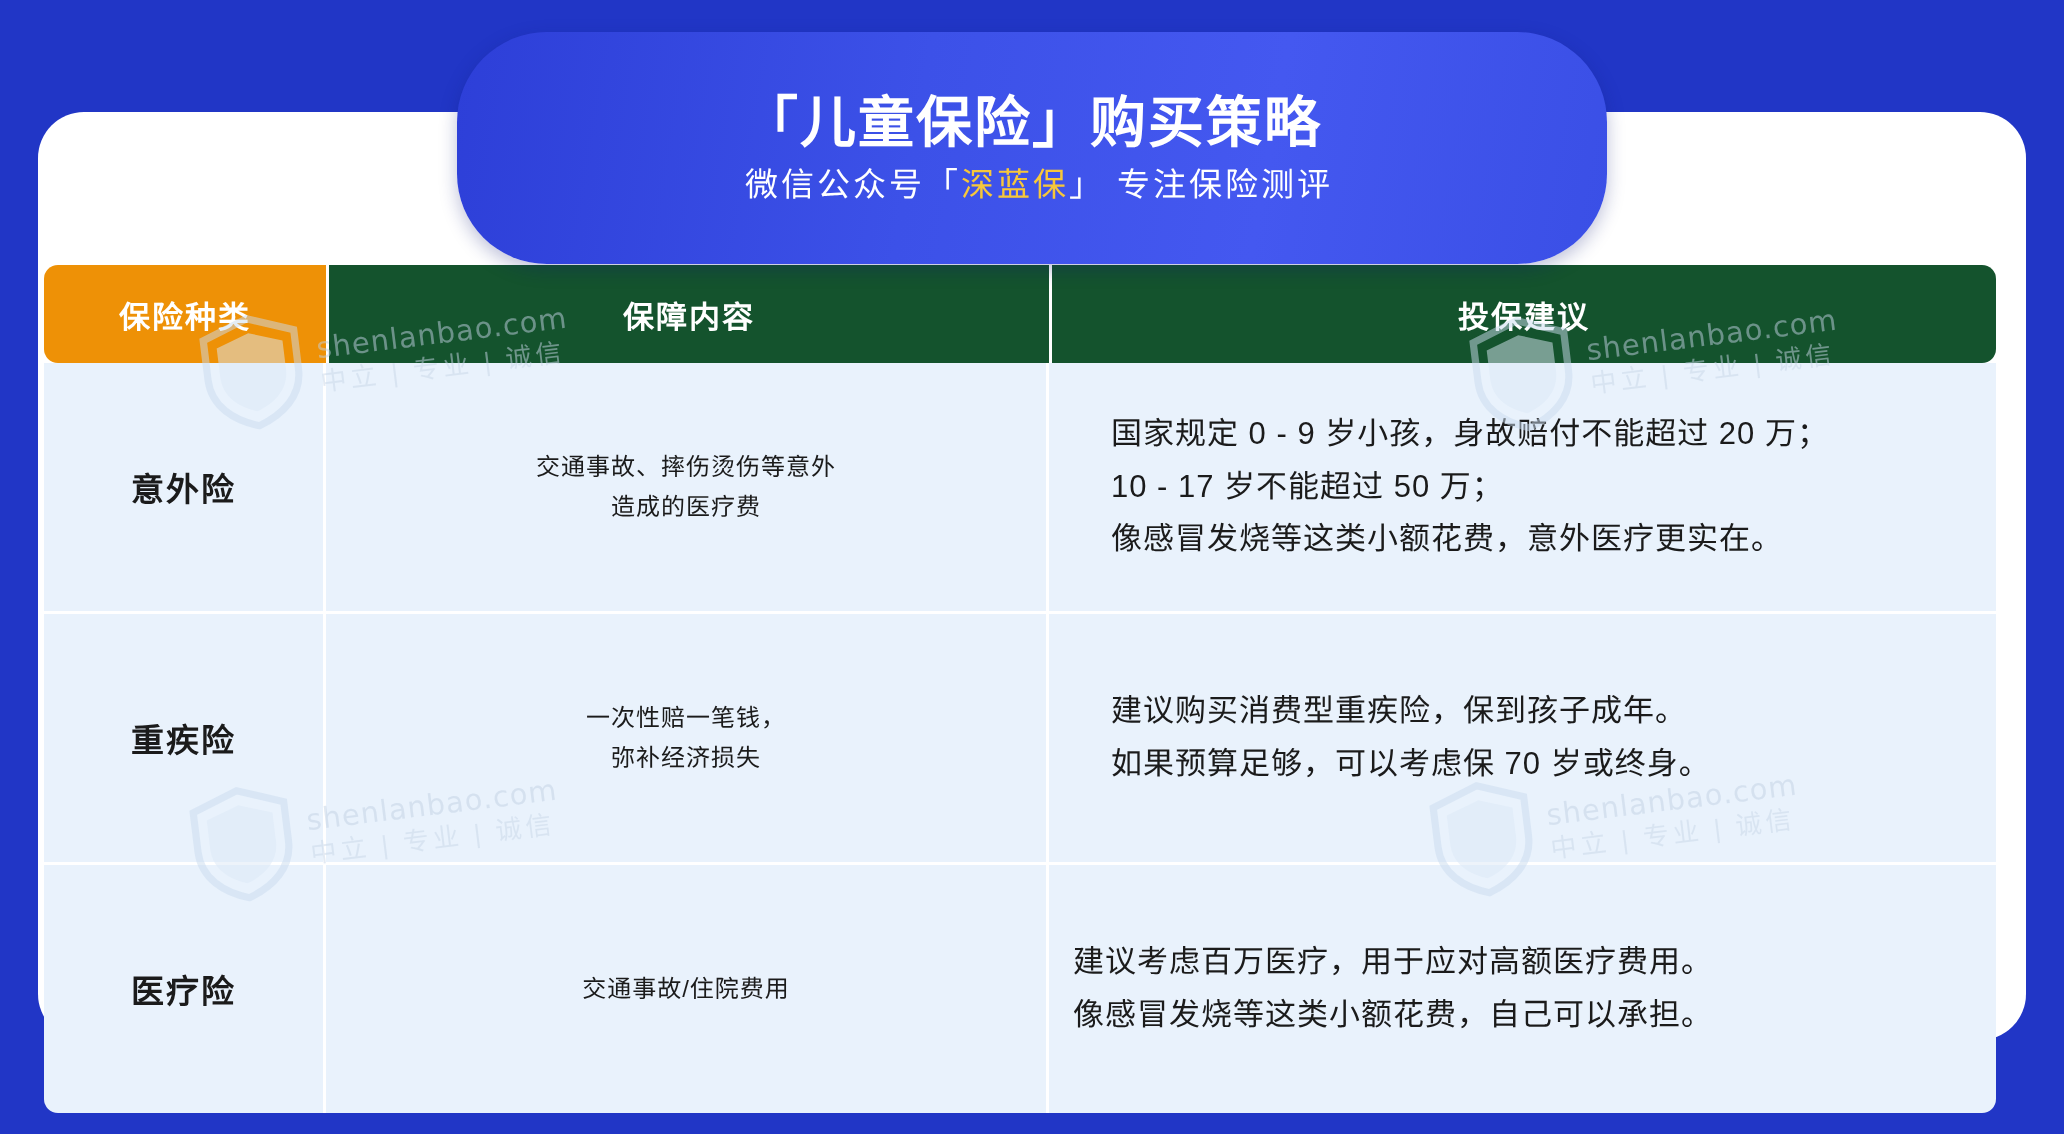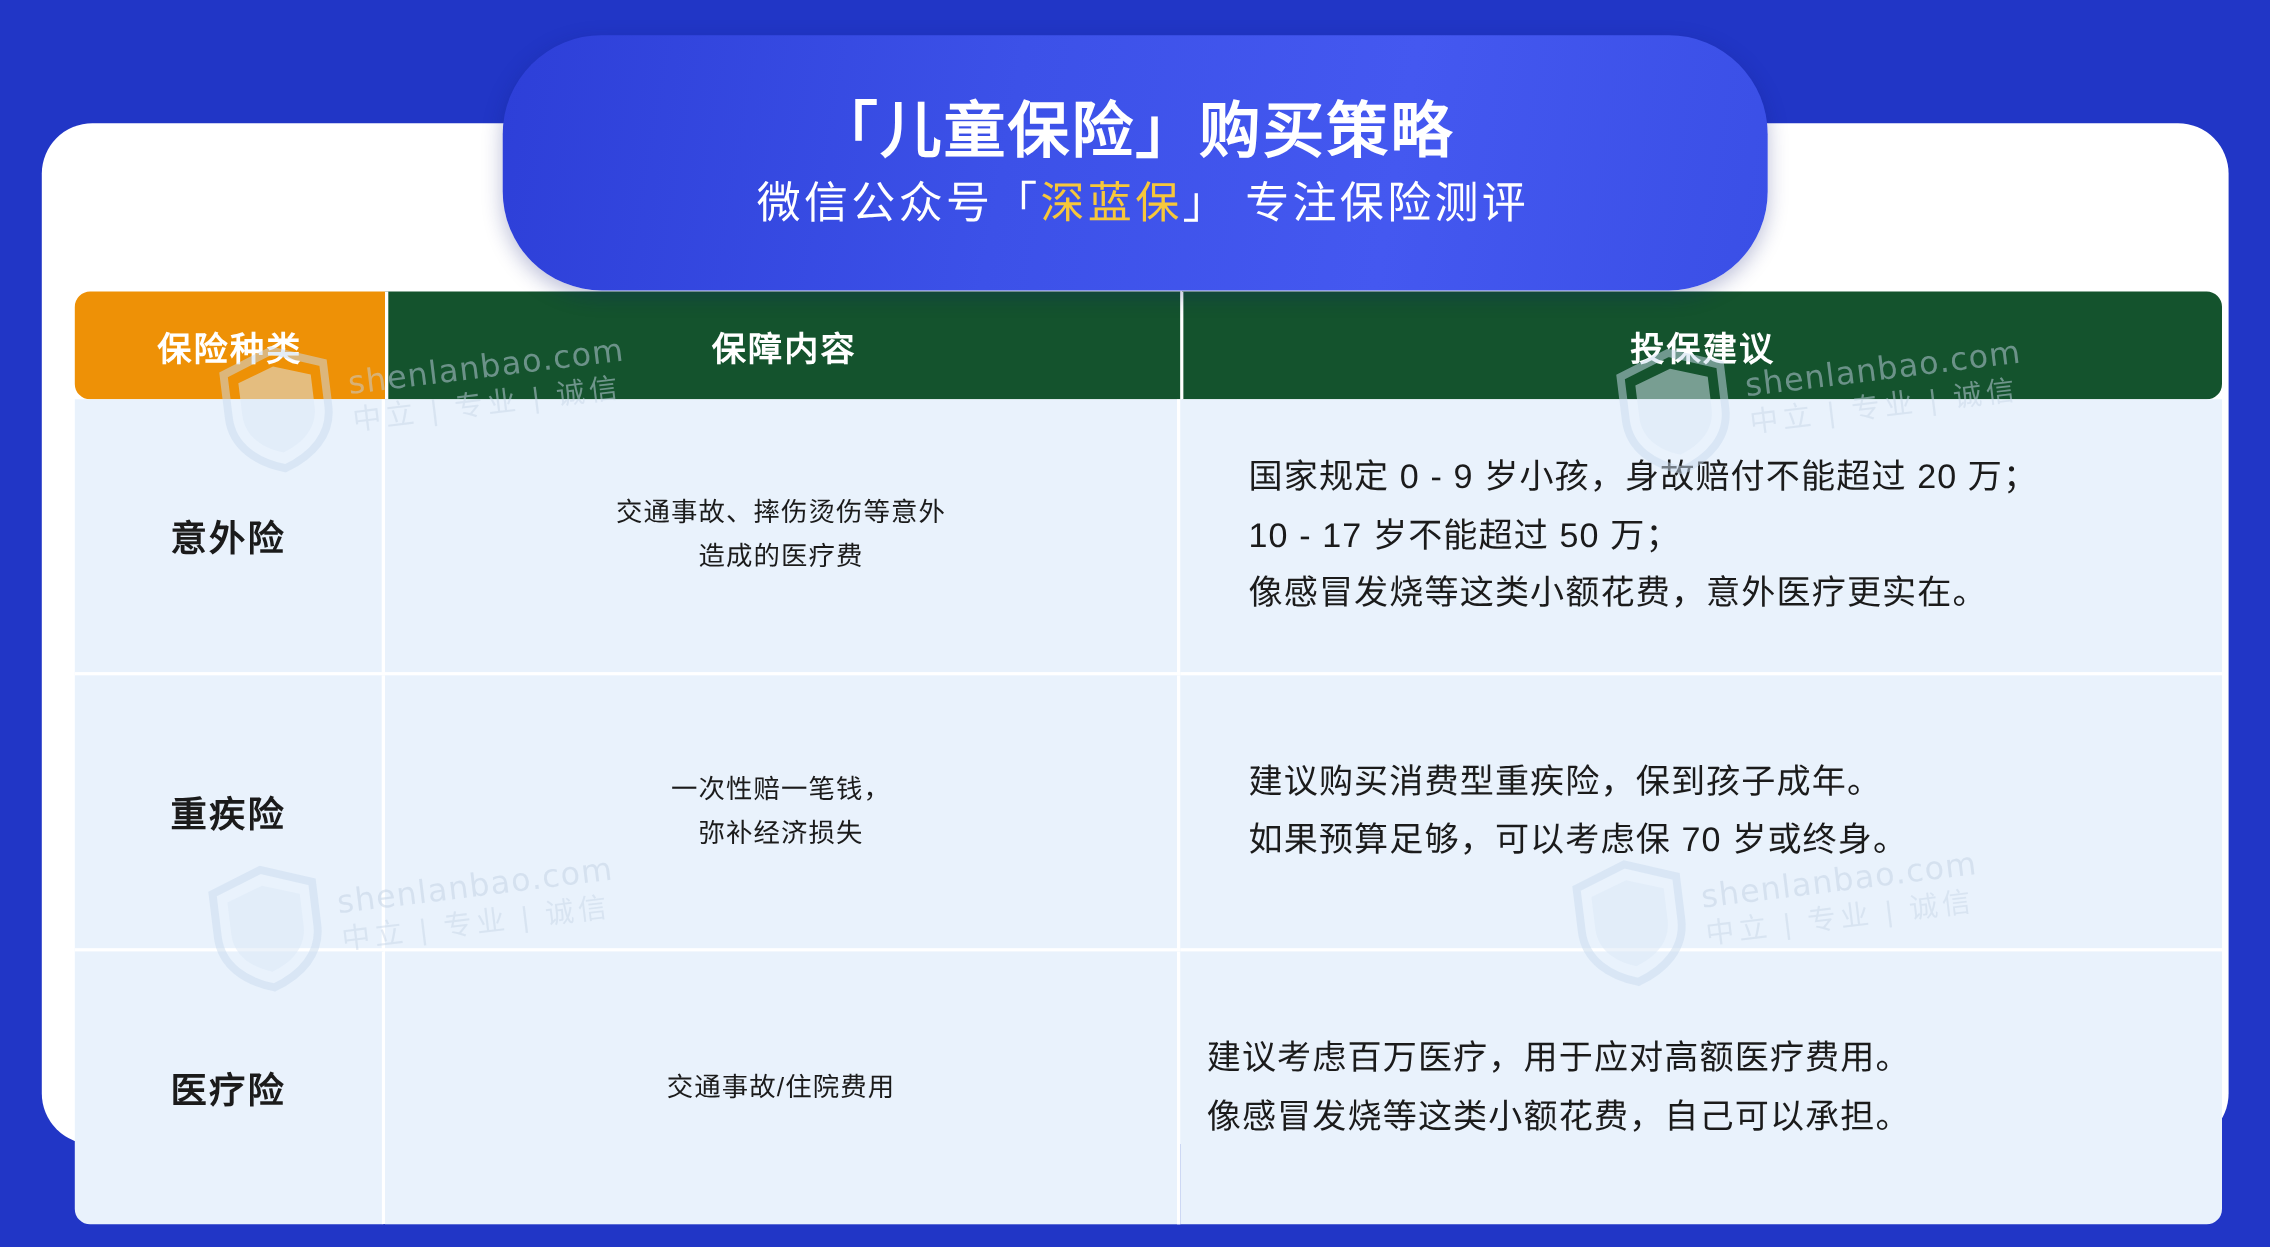--- a/index.html
+++ b/index.html
@@ -55,35 +55,35 @@
     color: #ffffff;
     font-size: 56px;
     font-weight: 700;
     letter-spacing: 2px;
     line-height: 1.15;
     white-space: nowrap;
     margin-bottom: 10px;
   }
   #header-sub {
     color: #ffffff;
-    font-size: 40px;
+    font-size: 33px;
     font-weight: 400;
     letter-spacing: 3px;
     white-space: nowrap;
     line-height: 1.2;
     margin-left: 14px;
   }
   #header-sub .brand {
     color: #F7C73A;
   }
 
   
   #table {
     position: absolute;
-    left: 68px;
+    left: 44px;
     top: 265px;
     width: 1952px;
     border-collapse: separate;
     border-spacing: 0;
   }
 
   .thead-row .th {
     height: 96px;
     vertical-align: middle;
     text-align: center;

